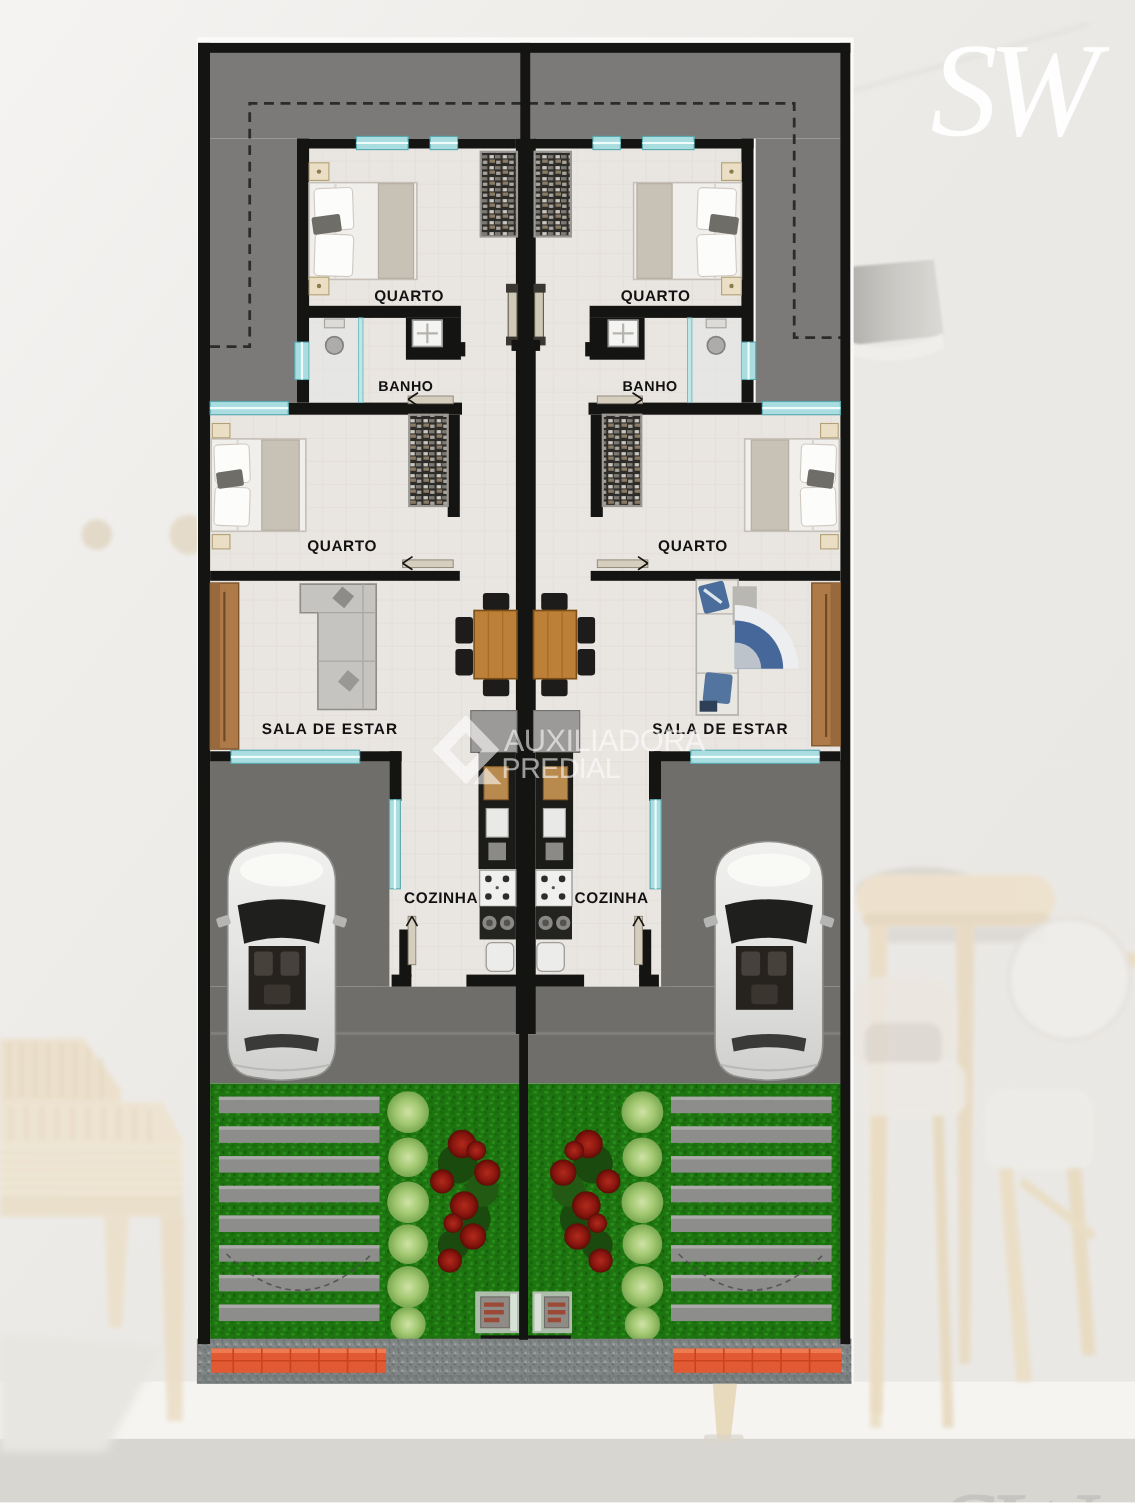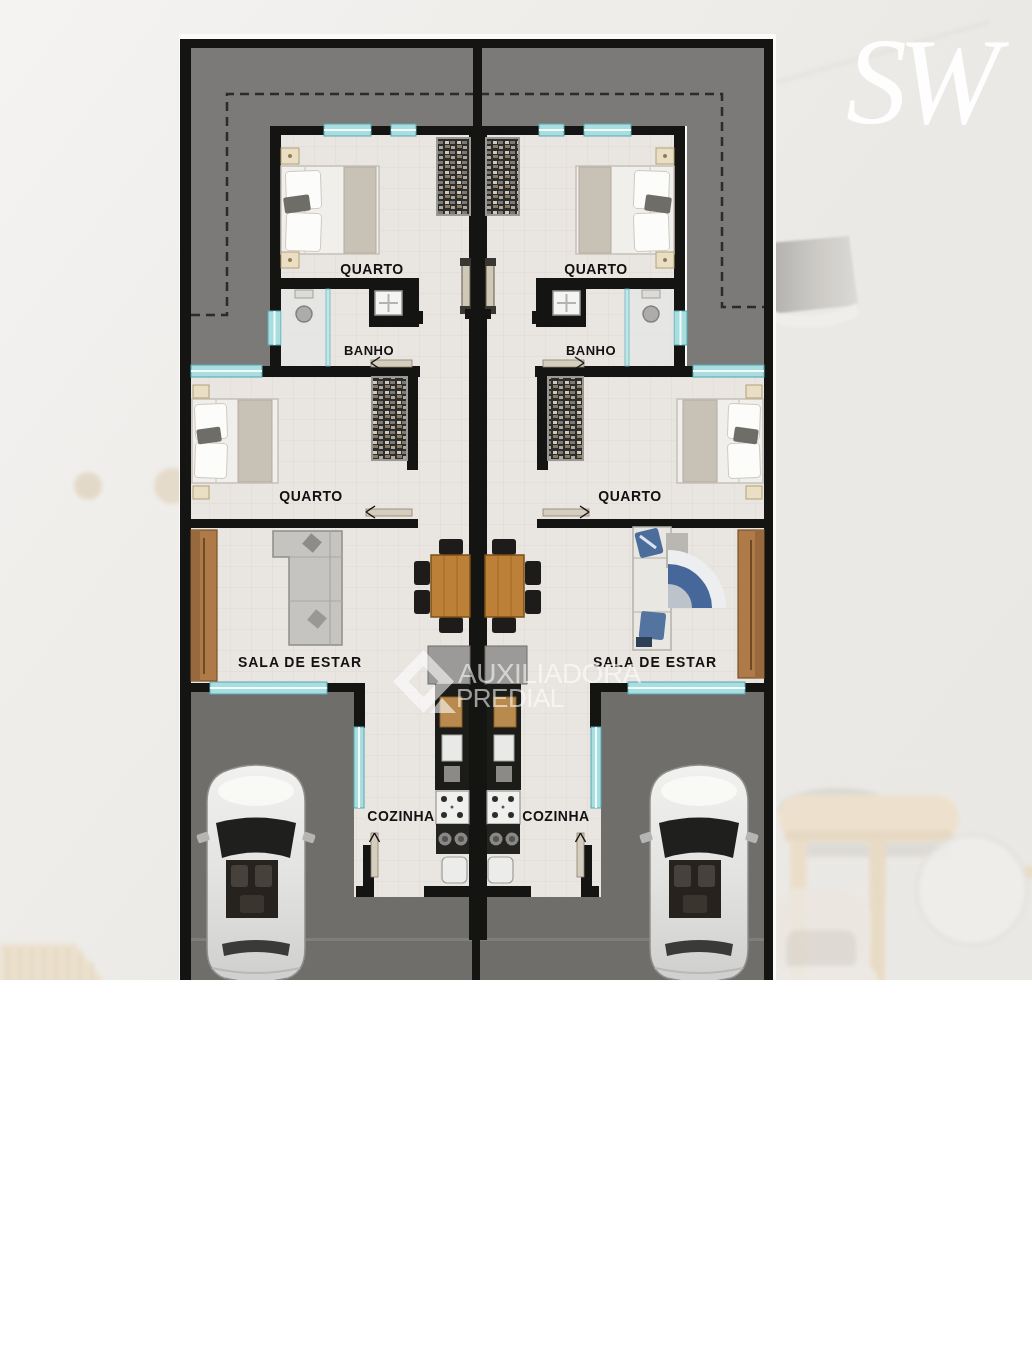--- a/index.html
+++ b/index.html
@@ -1,16 +1,16 @@
 <!DOCTYPE html>
 <html><head>
 <meta charset="utf-8">
 <style>
 html,body{margin:0;padding:0}
-#page{position:relative;width:1032px;height:980px;overflow:hidden;background:#edebe8;font-family:"Liberation Sans",sans-serif}
+#page{position:relative;width:1032px;height:1366px;overflow:hidden;background:#edebe8;font-family:"Liberation Sans",sans-serif}
 svg{position:absolute;left:0;top:0}
 </style>
 </head>
 <body>
 <div id="page">
 <svg width="1032" height="1366" viewBox="0 0 1032 1366">
 <defs>
 <linearGradient id="bgg" x1="0" y1="0" x2="1" y2="1">
 <stop offset="0" stop-color="#f4f3f1"></stop>
           <stop offset="0.5" stop-color="#ebe9e6"></stop>

